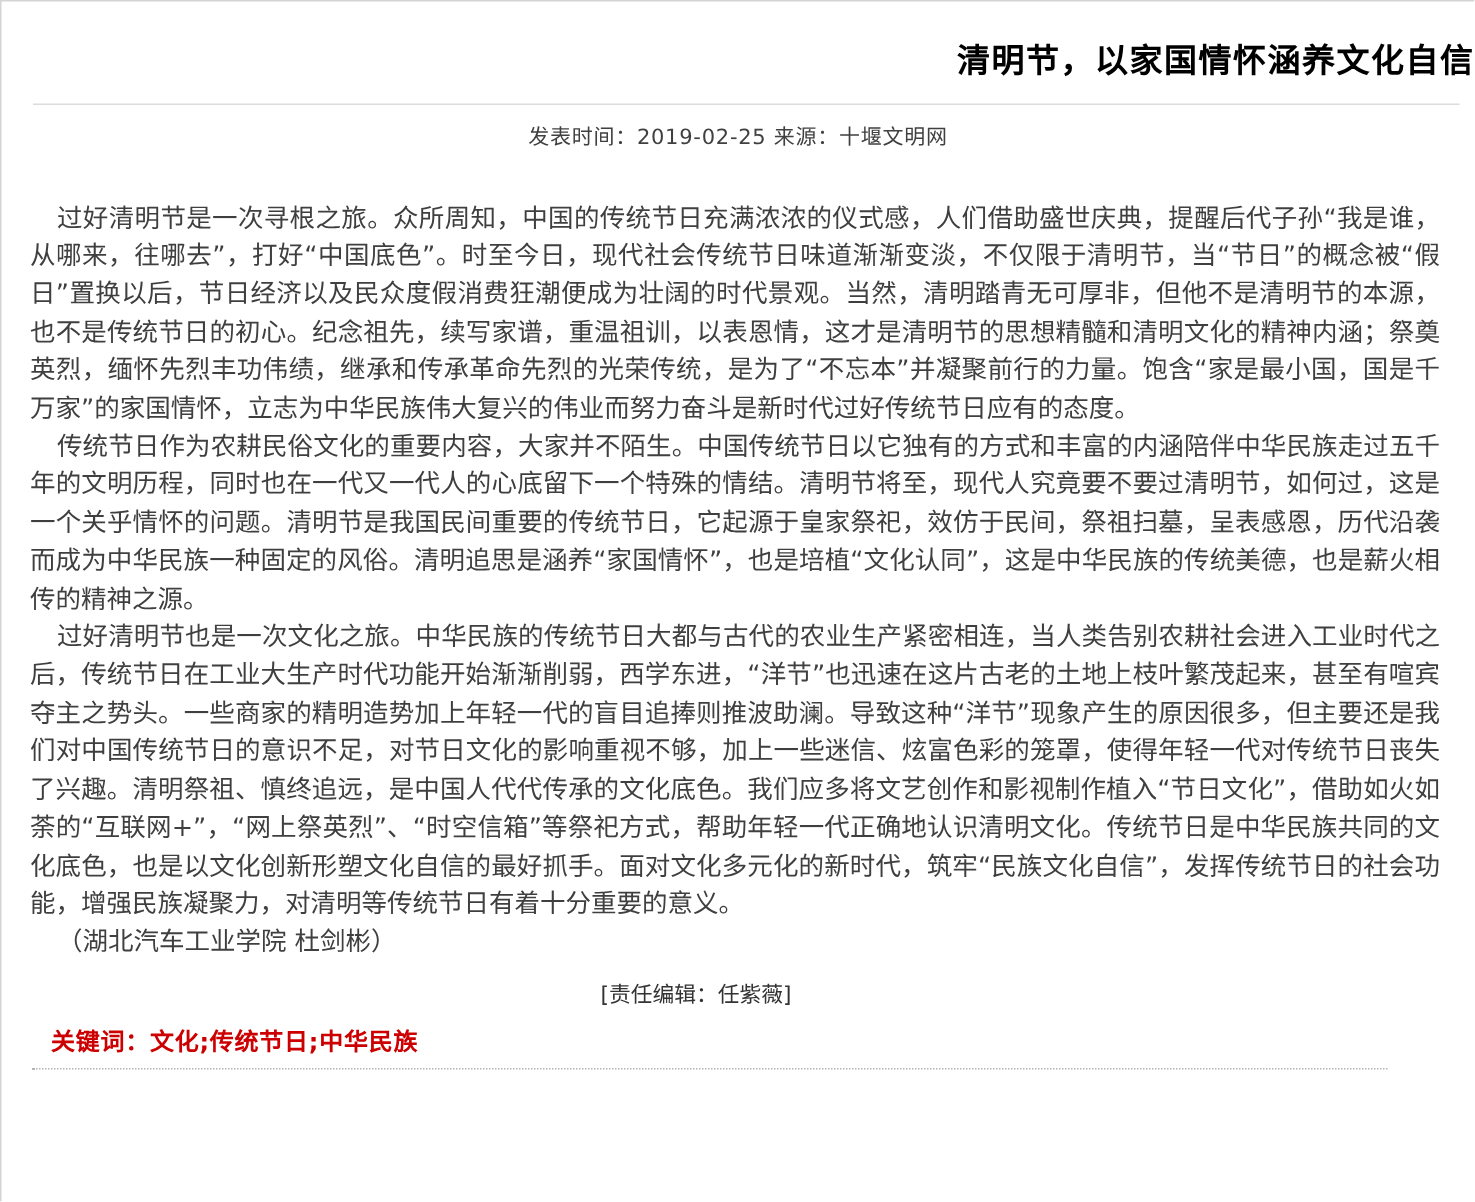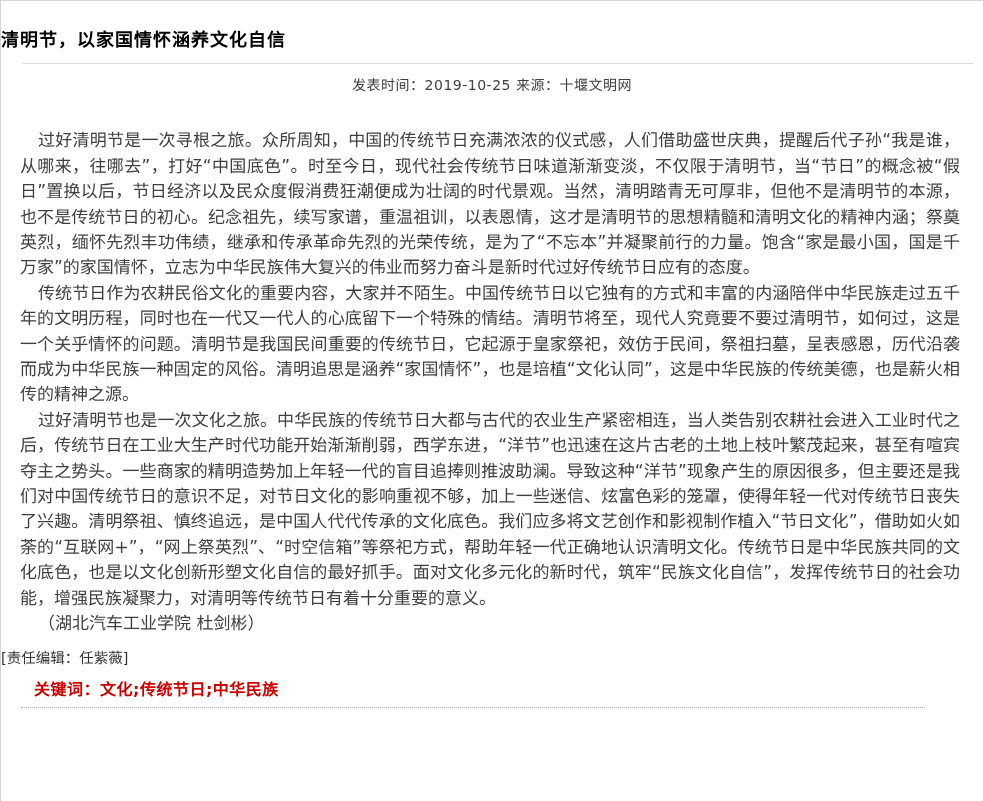--- a/index.html
+++ b/index.html
@@ -11,22 +11,22 @@
   .page {
     width: 983px;
     height: 801px;
     background: #ffffff;
     border-top: 1px solid #d4d4d4;
     border-left: 1px solid #d4d4d4;
     overflow: hidden;
   }
   .article-title {
     margin-top: 27px;
-    text-align: left;
-    font-size: 18px;
+    text-align: right;
+    font-size: 22px;
     font-weight: bold;
     color: #000000;
     letter-spacing: 1px;
     line-height: 1.3;
   }
   .title-divider {
     border: none;
     border-top: 1px solid #dcdcdc;
     margin: 12px 10px 0 21px;
     height: 0;
@@ -46,21 +46,21 @@
     line-height: 25.4px;
     text-align: justify;
   }
   .article-body p {
     text-indent: 18px;
     margin: 0;
   }
   .editor-credit {
     margin-top: 9px;
     padding-right: 56px;
-    text-align: left;
+    text-align: center;
     font-size: 14.5px;
     color: #333333;
   }
   .keywords-row {
     margin: 9px 58px 0 20px;
     padding: 0 0 7px 13px;
     border-bottom: 1px dotted #b5b5b5;
     font-size: 16px;
     font-weight: bold;
     color: #cc0000;
@@ -70,21 +70,21 @@
 </style>
 </head>
 <body>
 
 <div class="page">
 
   <h1 class="article-title">清明节，以家国情怀涵养文化自信</h1>
 
   <hr class="title-divider">
 
-  <div class="publish-meta">发表时间：2019-10-25 来源：十堰文明网</div>
+  <div class="publish-meta">发表时间：2019-02-25 来源：十堰文明网</div>
 
   <div class="article-body">
     <p>过好清明节是一次寻根之旅。众所周知，中国的传统节日充满浓浓的仪式感，人们借助盛世庆典，提醒后代子孙“我是谁，从哪来，往哪去”，打好“中国底色”。时至今日，现代社会传统节日味道渐渐变淡，不仅限于清明节，当“节日”的概念被“假日”置换以后，节日经济以及民众度假消费狂潮便成为壮阔的时代景观。当然，清明踏青无可厚非，但他不是清明节的本源，也不是传统节日的初心。纪念祖先，续写家谱，重温祖训，以表恩情，这才是清明节的思想精髓和清明文化的精神内涵；祭奠英烈，缅怀先烈丰功伟绩，继承和传承革命先烈的光荣传统，是为了“不忘本”并凝聚前行的力量。饱含“家是最小国，国是千万家”的家国情怀，立志为中华民族伟大复兴的伟业而努力奋斗是新时代过好传统节日应有的态度。</p>
     <p>传统节日作为农耕民俗文化的重要内容，大家并不陌生。中国传统节日以它独有的方式和丰富的内涵陪伴中华民族走过五千年的文明历程，同时也在一代又一代人的心底留下一个特殊的情结。清明节将至，现代人究竟要不要过清明节，如何过，这是一个关乎情怀的问题。清明节是我国民间重要的传统节日，它起源于皇家祭祀，效仿于民间，祭祖扫墓，呈表感恩，历代沿袭而成为中华民族一种固定的风俗。清明追思是涵养“家国情怀”，也是培植“文化认同”，这是中华民族的传统美德，也是薪火相传的精神之源。</p>
     <p>过好清明节也是一次文化之旅。中华民族的传统节日大都与古代的农业生产紧密相连，当人类告别农耕社会进入工业时代之后，传统节日在工业大生产时代功能开始渐渐削弱，西学东进，“洋节”也迅速在这片古老的土地上枝叶繁茂起来，甚至有喧宾夺主之势头。一些商家的精明造势加上年轻一代的盲目追捧则推波助澜。导致这种“洋节”现象产生的原因很多，但主要还是我们对中国传统节日的意识不足，对节日文化的影响重视不够，加上一些迷信、炫富色彩的笼罩，使得年轻一代对传统节日丧失了兴趣。清明祭祖、慎终追远，是中国人代代传承的文化底色。我们应多将文艺创作和影视制作植入“节日文化”，借助如火如荼的“互联网+”，“网上祭英烈”、“时空信箱”等祭祀方式，帮助年轻一代正确地认识清明文化。传统节日是中华民族共同的文化底色，也是以文化创新形塑文化自信的最好抓手。面对文化多元化的新时代，筑牢“民族文化自信”，发挥传统节日的社会功能，增强民族凝聚力，对清明等传统节日有着十分重要的意义。</p>
     <p>（湖北汽车工业学院 杜剑彬）</p>
   </div>
 
   <div class="editor-credit">[责任编辑：任紫薇]</div>
 

